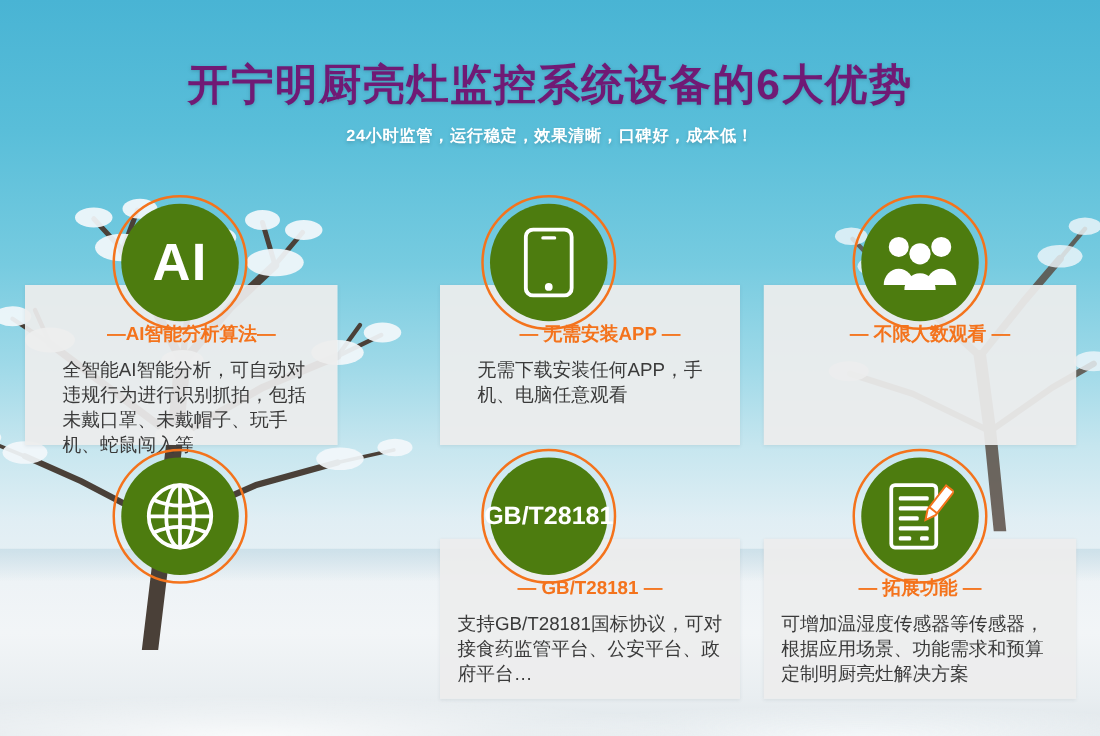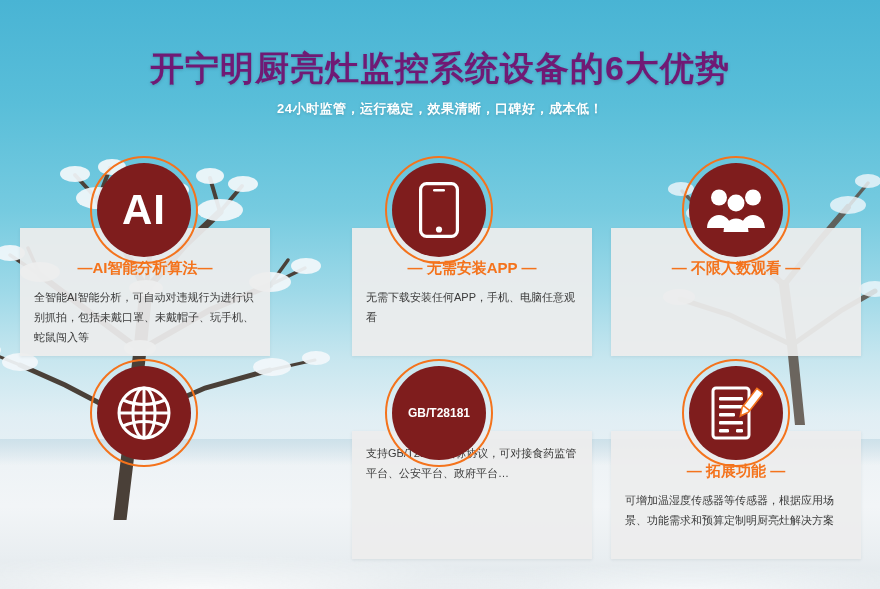--- a/index.html
+++ b/index.html
@@ -87,53 +87,53 @@
 
   .card {
     position:absolute;
     background:rgba(237,237,237,.93);
     box-shadow:0 1px 3px rgba(60,80,90,.10);
   }
 
   .badge {
     position:absolute;
     width:94px; height:94px; border-radius:50%;
-    background:#7f1d1d;
+    background:#4d7c0f;
     z-index:4;
     display:flex; align-items:center; justify-content:center;
     box-shadow:0 0 0 4px rgba(255,255,255,.0);
   }
   .badge:before{
     content:""; position:absolute;
     left:-7px; top:-7px; right:-7px; bottom:-7px;
     border-radius:50%;
     border:2px solid #f4731c;
   }
   .badge-text {
     color:#ffffff; font-weight:bold; line-height:1;
   }
   .badge-text.ai { font-size:42px; letter-spacing:1px; }
-  .badge-text.gb { font-size:12px; letter-spacing:0px; }
+  .badge-text.gb { font-size:20px; letter-spacing:0px; }
   .badge svg { display:block; }
 
   .card-title {
     color:#f4731c; font-size:15px; font-weight:bold;
     text-align:center; line-height:1;
   }
   .card-body {
-    color:#3a3a3a; font-size:11px; line-height:20px;
+    color:#3a3a3a; font-size:15px; line-height:20px;
     text-align:left;
   }
 
   
   .col-1 { left:20px;  width:250px; }
   .col-2 { left:320px; width:240px;margin-left:32px; }
   .col-3 { left:611px; width:250px; }
 
-  .row-1 { top:228px; height:128px; }
+  .row-1 { top:228px; height:128px;padding-left:16px; }
   .row-2 { top:431px; height:128px; }
 
   .r1 .card-title { margin-top:32px; }
   .r2 .card-title { margin-top:32px; }
   .card-body { margin:12px 14px 0 14px; }
 
   .b-c1 { left:97px;  top:163px; }
   .b-c2 { left:392px; top:163px; }
   .b-c3 { left:689px; top:163px; }
   .b-c4 { left:97px;  top:366px; }
@@ -265,20 +265,21 @@
         <ellipse cx="28" cy="28" rx="11" ry="25"></ellipse>
         <line x1="3" y1="28" x2="53" y2="28"></line>
         <path d="M7 15 Q28 24 49 15"></path>
         <path d="M7 41 Q28 32 49 41"></path>
         <line x1="28" y1="3" x2="28" y2="53"></line>
       </g>
     </svg>
   </div>
 
   <div class="card col-2 row-2 r2">
+    <div class="card-title">— GB/T28181 —</div>
     <div class="card-body">支持GB/T28181国标协议，可对接食药监管平台、公安平台、政府平台…</div>
   </div>
   <div class="badge b-c5">
     <span class="badge-text gb">GB/T28181</span>
   </div>
 
   <div class="card col-3 row-2 r2">
     <div class="card-title">— 拓展功能 —</div>
     <div class="card-body">可增加温湿度传感器等传感器，根据应用场景、功能需求和预算定制明厨亮灶解决方案</div>
   </div>

